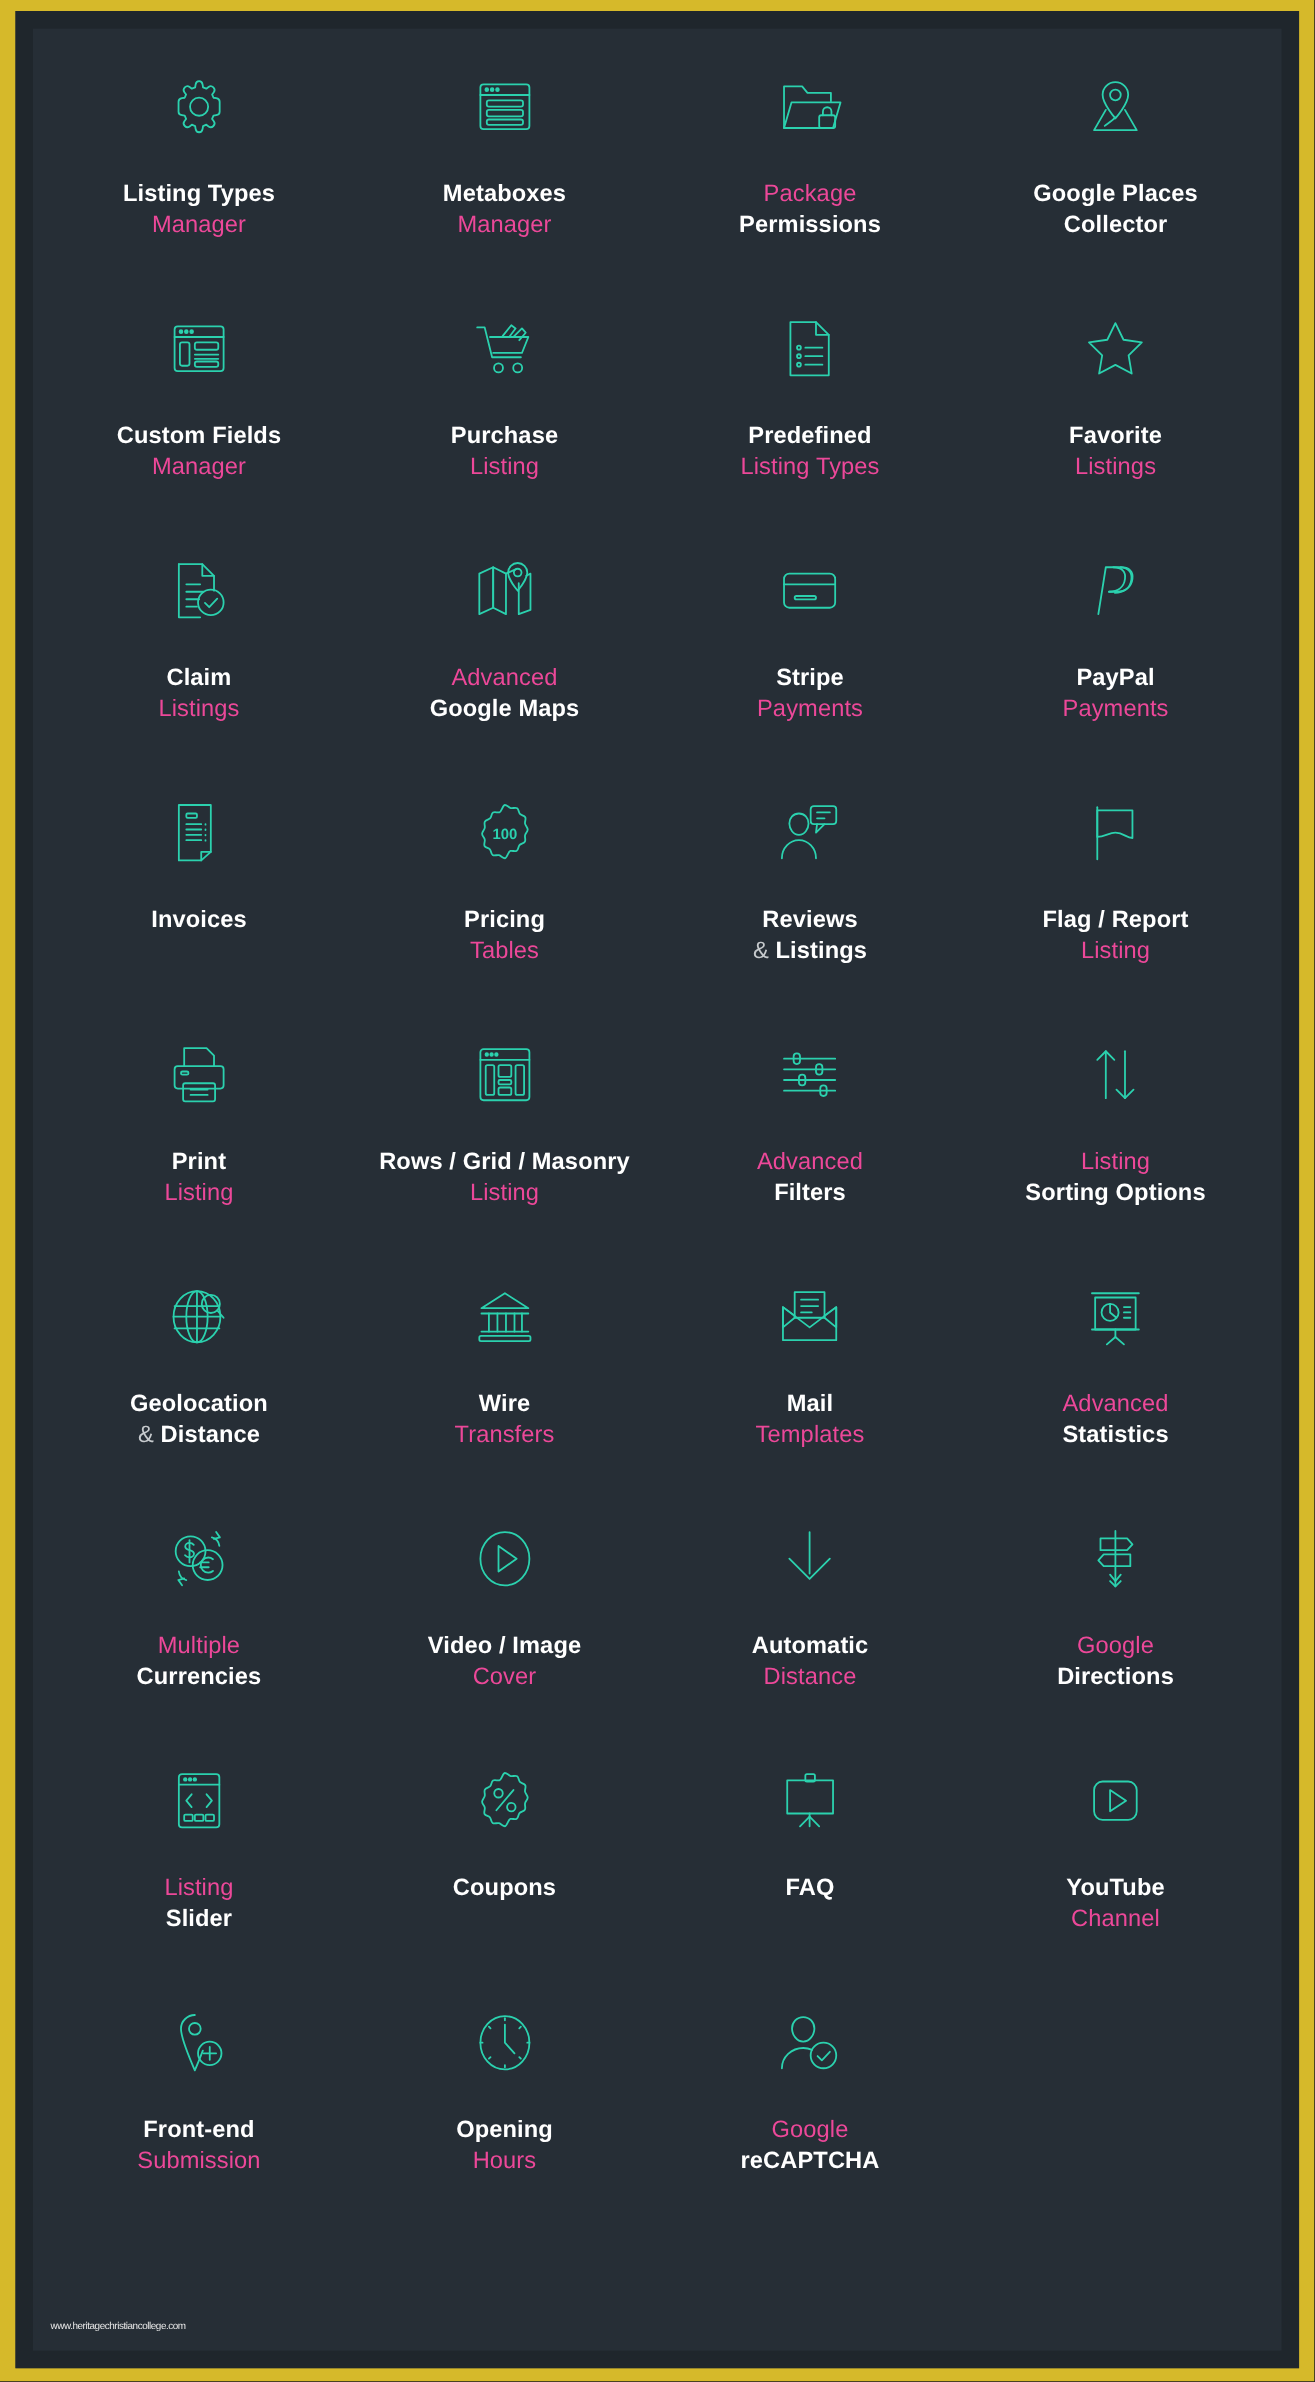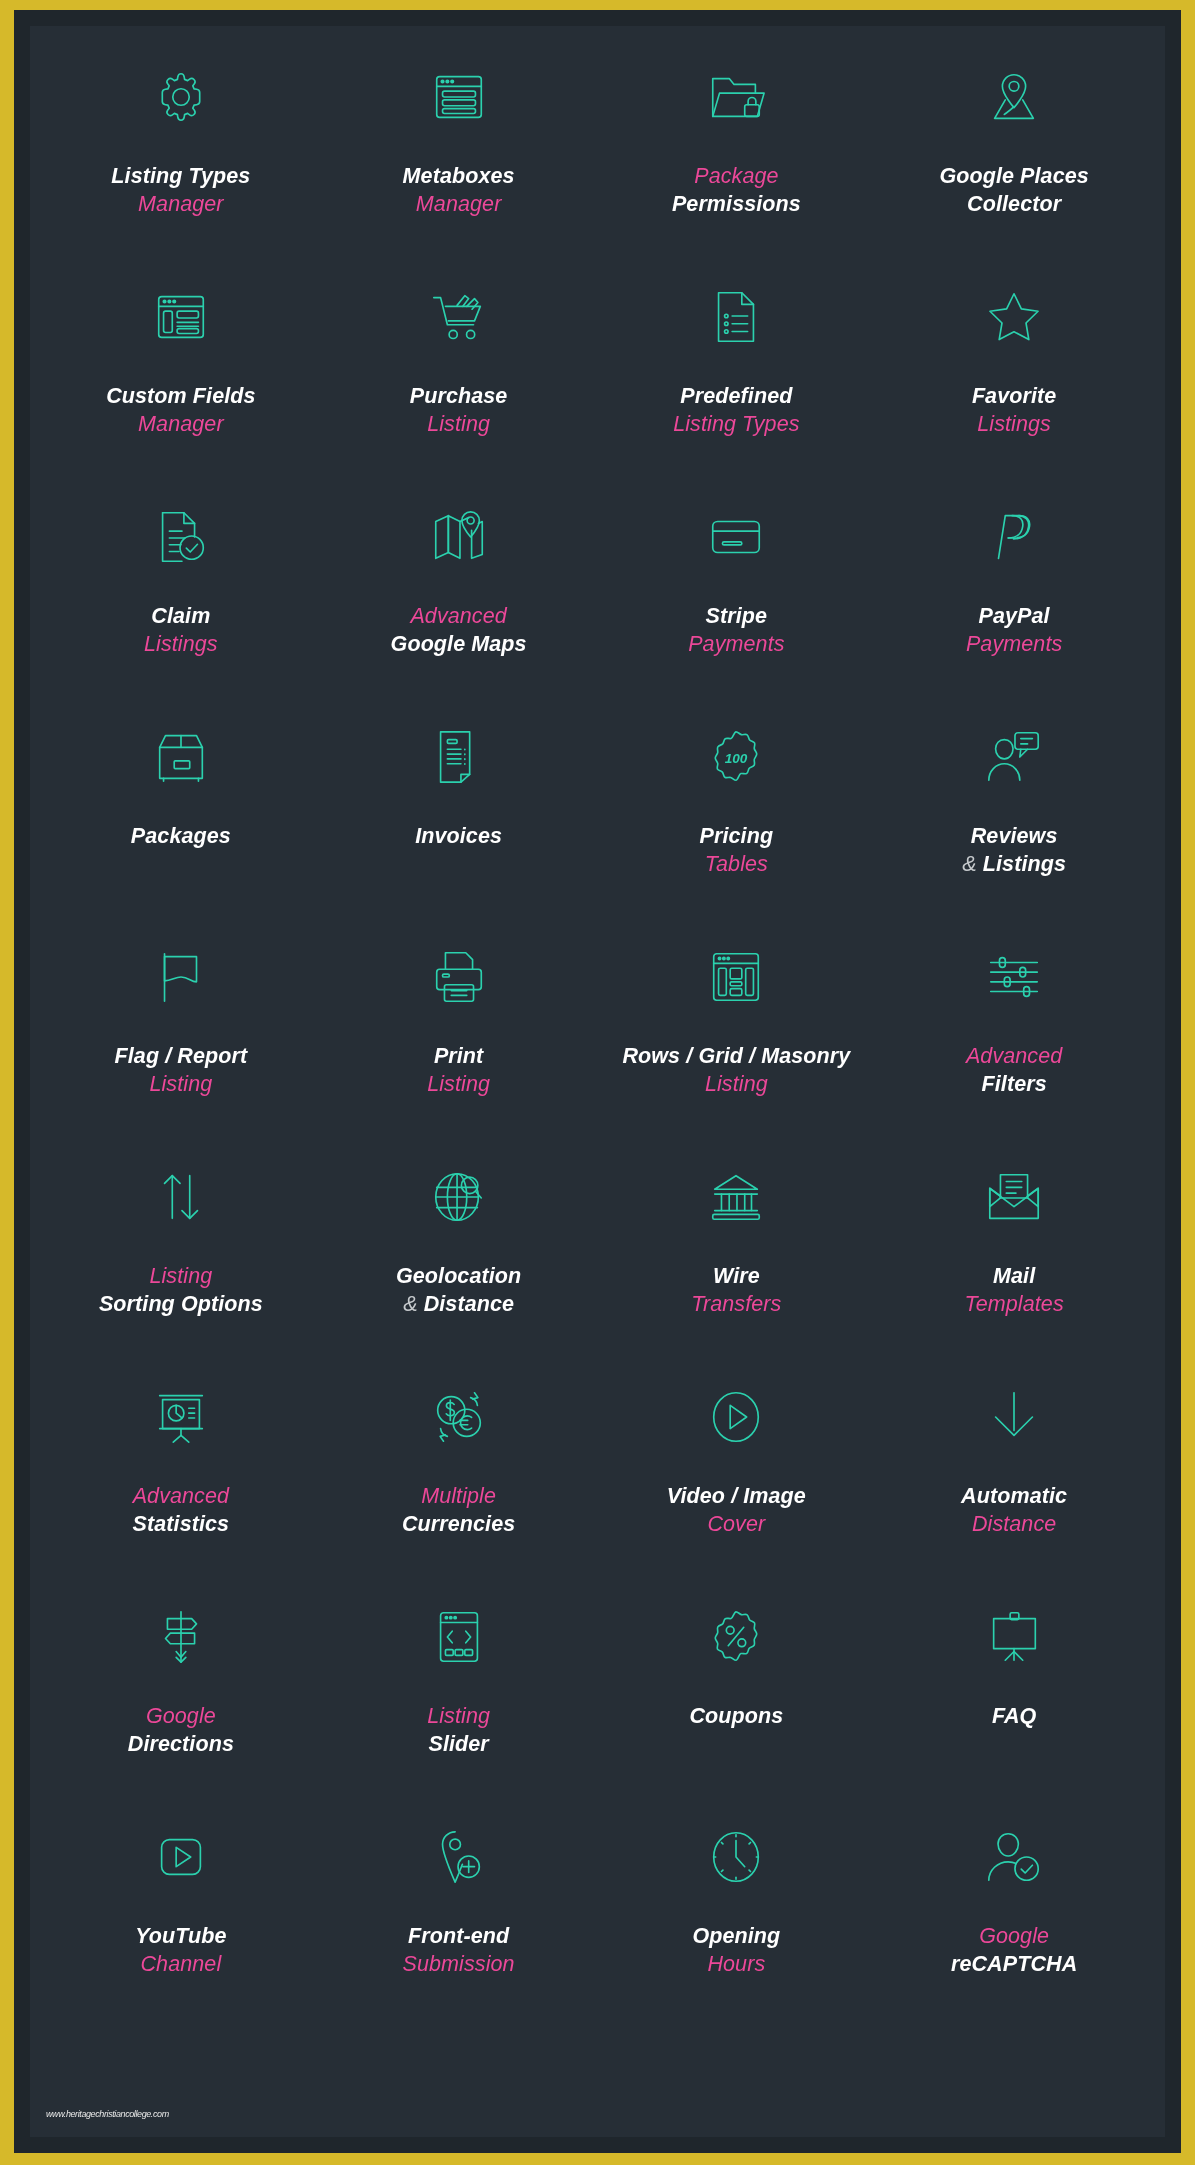--- a/index.html
+++ b/index.html
@@ -18,21 +18,20 @@
   }
 
   #inner {
     position: absolute;
     left: 14px;
     top: 10px;
     right: 14px;
     bottom: 12px;
     background: #262e36;
     overflow: hidden;
-    font-style: italic;
   }
 
   
   #inner::before {
     content: "";
     position: absolute;
     inset: 0;
     border: 16px solid #1f262c;
     pointer-events: none;
   }
@@ -277,35 +276,20 @@
           <div class="icon-wrap">
             <svg xmlns="http://www.w3.org/2000/svg" viewBox="0 0 64 64" width="62" height="62">
               <path d="M16 54l7-44h14c8 0 12 4 11 11-1 8-7 12-15 12h-7"></path>
               <path d="M30 10c8 0 12 4 11 11-1 8-7 12-15 12"></path>
               <path d="M37 10c7 .5 11 4.5 10 11.5-1 8.5-7.5 12.5-15.5 12.5"></path>
             </svg>
           </div>
           <div class="label">
             <span class="line l-bold">PayPal</span>
             <span class="line l-light">Payments</span>
-          </div>
-        </div>
-        <div class="cell">
-          <div class="icon-wrap">
-            <svg xmlns="http://www.w3.org/2000/svg" viewBox="0 0 64 64" width="62" height="62">
-              <path d="M10 22l6-12h32l6 12"></path>
-              <path d="M10 22v32h44V22z"></path>
-              <line x1="32" y1="10" x2="32" y2="22"></line>
-              <rect x="25" y="36" width="16" height="8" rx="1"></rect>
-              <line x1="14" y1="54" x2="14" y2="57"></line>
-              <line x1="50" y1="54" x2="50" y2="57"></line>
-            </svg>
-          </div>
-          <div class="label">
-            <span class="line l-bold">Packages</span>
           </div>
         </div>
         <div class="cell">
           <div class="icon-wrap">
             <svg xmlns="http://www.w3.org/2000/svg" viewBox="0 0 64 64" width="62" height="62">
               <path d="M13 6h30v44l-9 8H13z"></path>
               <path d="M43 50h-9v8"></path>
               <rect x="20" y="14" width="10" height="4" rx="1.2"></rect>
               <line x1="20" y1="24" x2="34" y2="24"></line>
               <line x1="38" y1="24" x2="38" y2="24.5"></line>

